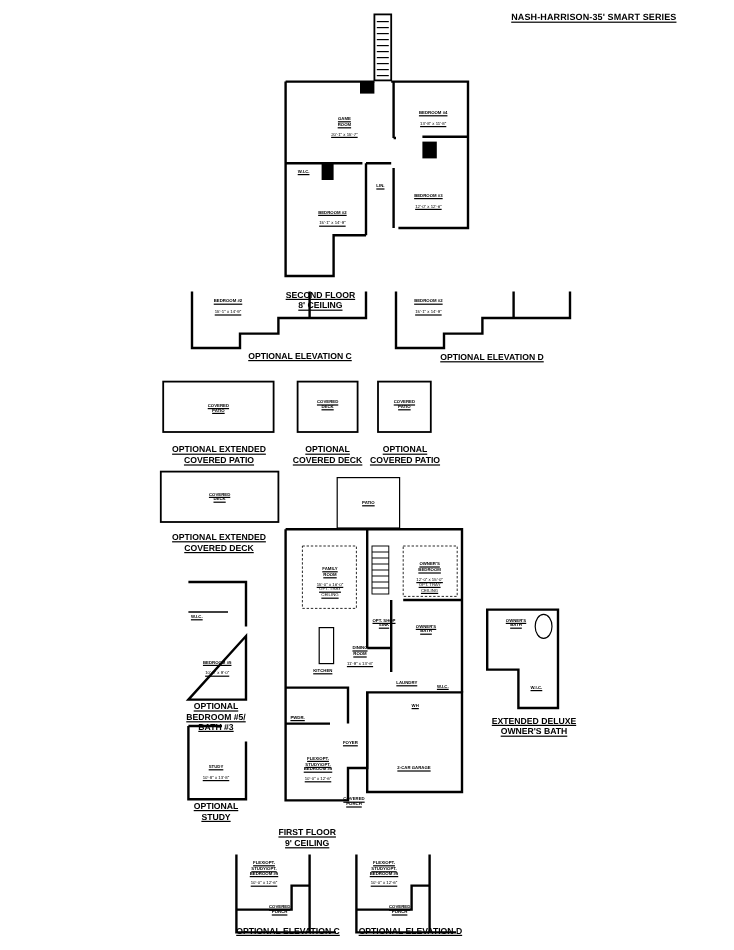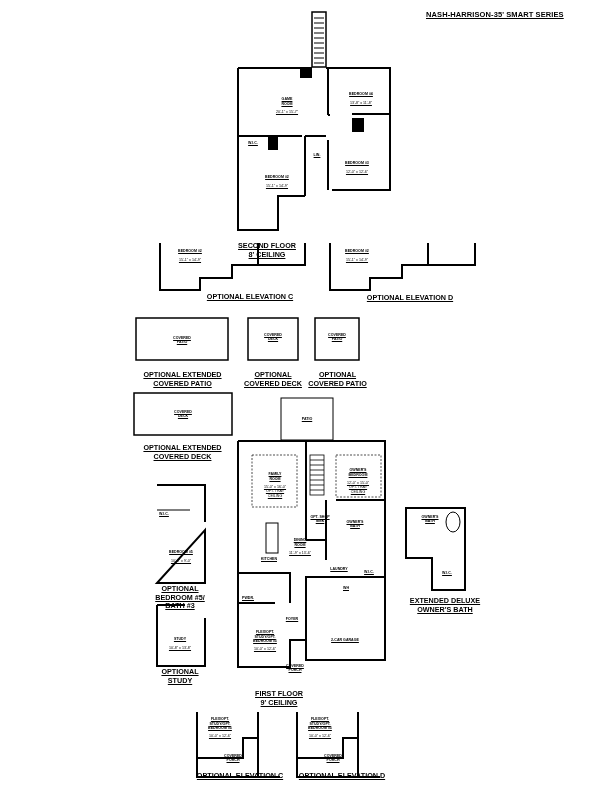--- a/index.html
+++ b/index.html
@@ -166,21 +166,21 @@
 <div class="abs room" style="left:282px; top:617px; width:20px;">FOYER</div>
 <div class="abs room" style="left:245px; top:626px; width:40px;">
   <div>FLEX/OPT.
 STUDY/OPT.
 BEDROOM #5</div>
   <div class="dim">10'-0" x 12'-6"</div>
 </div>
 <div class="abs room" style="left:320px; top:638px; width:50px;">2-CAR GARAGE</div>
 <div class="abs room" style="left:283px; top:664px; width:24px;">COVERED
 PORCH</div>
-<div class="abs cap" style="left:244px; top:690px; width:70px;">FIRST FLOOR
+<div class="abs cap" style="left:221px; top:690px; width:70px;">FIRST FLOOR
 9' CEILING</div>
 
 <div class="abs room" style="left:158px; top:512px; width:12px;">W.I.C.</div>
 <div class="abs room" style="left:163px; top:546px; width:36px;">
   <div>BEDROOM #5</div>
   <div class="dim">10'-0" x 9'-0"</div>
 </div>
 <div class="abs cap" style="left:145px; top:585px; width:70px;">OPTIONAL
 BEDROOM #5/
 BATH #3</div>

